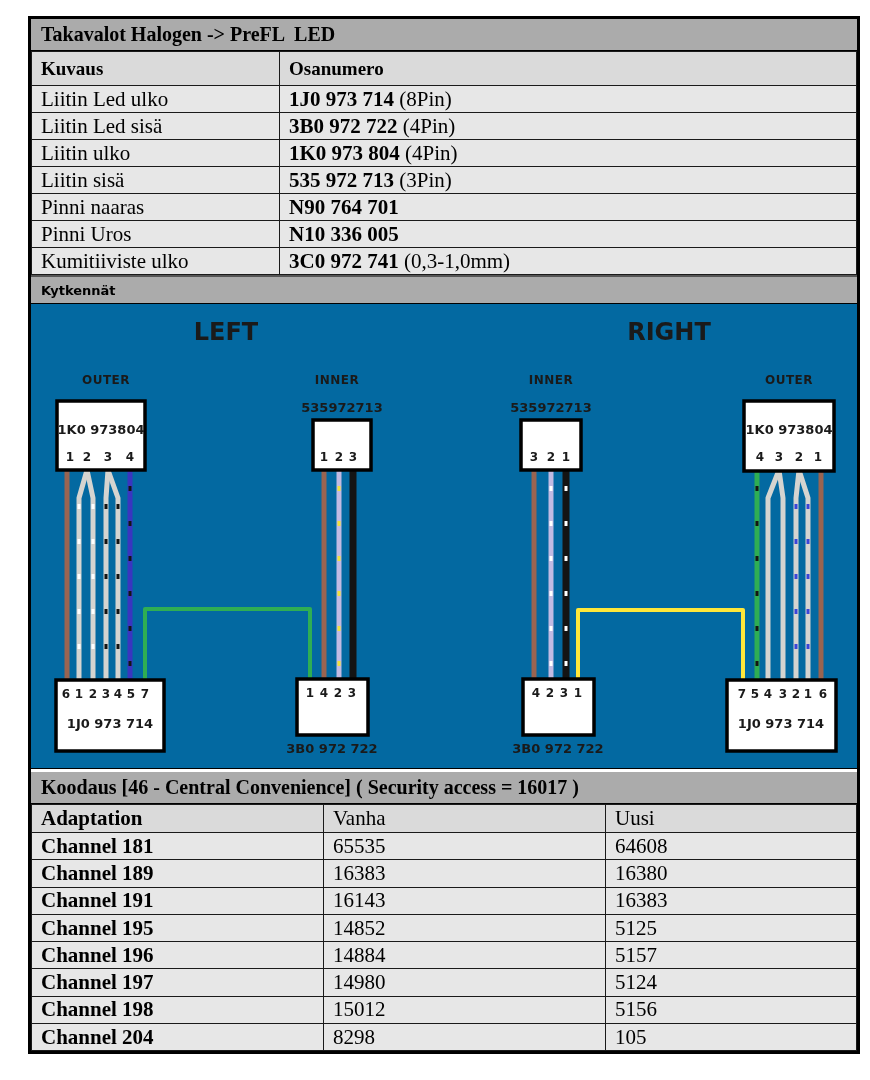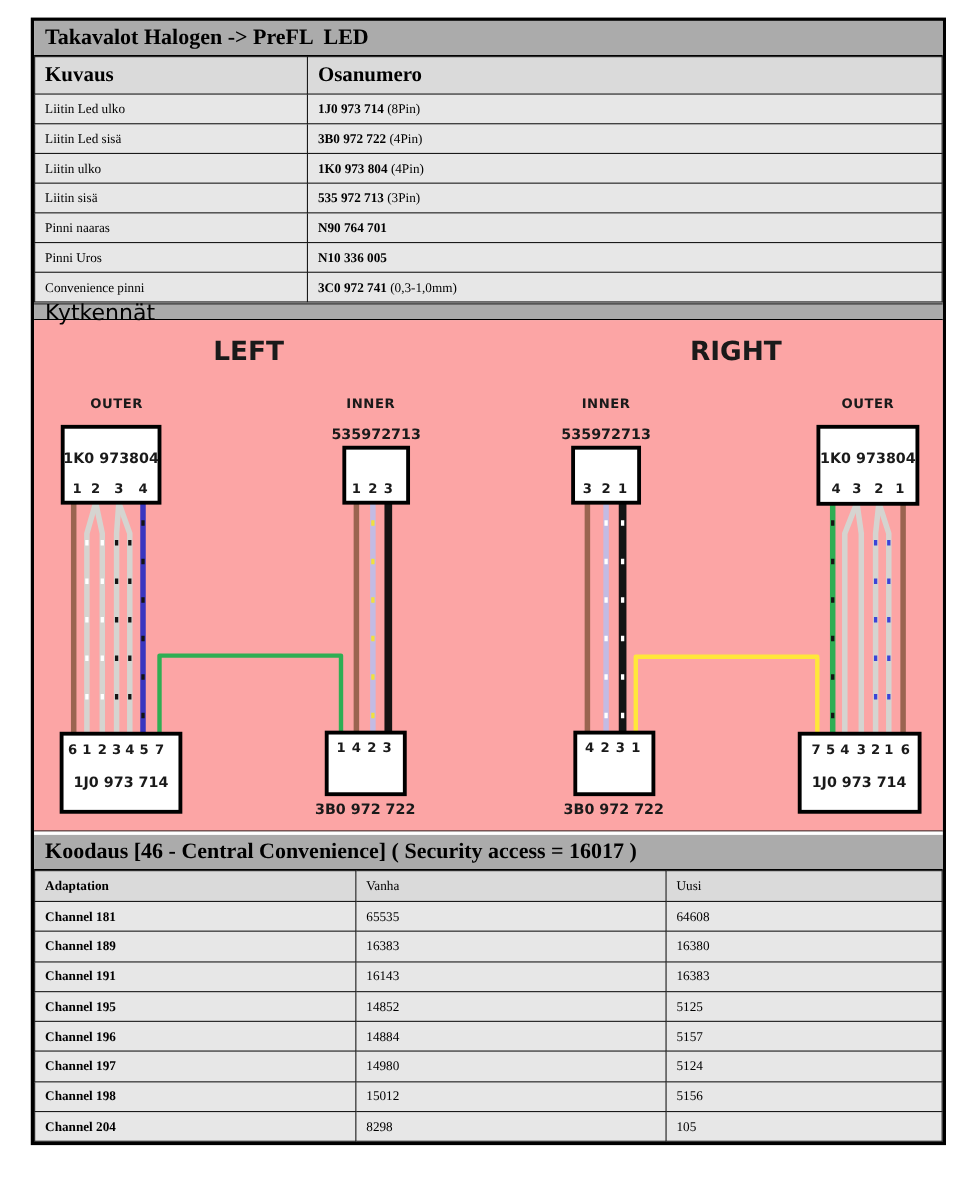--- a/index.html
+++ b/index.html
@@ -11,34 +11,34 @@
     position:absolute;left:28px;top:16px;width:832px;
     border:3px solid #000;box-sizing:border-box;background:var(--row_bg,#e7e7e7);
   }
   .bar{
     background:var(--bar_gray,#ababab);
     display:flex;align-items:center;
     padding-left:10px;box-sizing:border-box;
     border-bottom:1px solid #000;
   }
   .bar-title{height:32px;font-weight:bold;font-size:20px;white-space:pre-wrap;}
-  .bar-kytk{height:16px;font-family:"DejaVu Sans","Liberation Sans",sans-serif;font-weight:normal;font-size:20px;border-top:2px solid #555;}
+  .bar-kytk{height:29px;font-family:"DejaVu Sans","Liberation Sans",sans-serif;font-weight:bold;font-size:13px;border-top:2px solid #555;}
   .bar-kood{height:35px;font-weight:bold;font-size:20px;border-top:3px solid #fff;}
   table{width:100%;border-collapse:collapse;table-layout:fixed;}
   td{
     border:1px solid #1a1a1a;background:var(--row_bg,#e7e7e7);
-    font-size:12px;padding:0 4px 0 9px;box-sizing:border-box;
+    font-size:21px;padding:0 4px 0 9px;box-sizing:border-box;
     overflow:hidden;white-space:nowrap;vertical-align:middle;
   }
   .parts td{height:27px;}
   .parts tr.hrow td{height:34px;background:var(--header_row_bg,#dcdcdc);font-weight:bold;font-size:19px;}
   .coding td{height:27.3px;}
   .coding tr.hrow td{height:28px;background:var(--header_row_bg,#dcdcdc);margin-top:16px;}
   .bold{font-weight:bold;}
-  .diagram{height:464px;background:#fca5a5;border-bottom:1px solid #000;}
+  .diagram{height:464px;background:#0369a1;border-bottom:1px solid #000;}
   
   .dtitle{font:bold 24px "DejaVu Sans","Liberation Sans",sans-serif;}
   .dlabel{font:bold 12px "DejaVu Sans","Liberation Sans",sans-serif;letter-spacing:.5px;}
   .dpart{font:bold 13px "DejaVu Sans","Liberation Sans",sans-serif;}
   .dpin{font:bold 12px "DejaVu Sans","Liberation Sans",sans-serif;}
   .dtitle,.dlabel,.dpart,.dpin{fill:#1a1a1a;}
   .cbox{fill:#ffffff;stroke:#000;stroke-width:3.5;}
   .wire{fill:none;stroke-width:5;stroke-linejoin:round;stroke-linecap:butt;}
   .wire-thick{stroke-width:7;}
   .wire-link{stroke-width:4;}
@@ -90,21 +90,21 @@
     </tr>
     <tr>
       <td>Pinni naaras</td>
       <td><span class="bold">N90 764 701</span><span></span></td>
     </tr>
     <tr>
       <td>Pinni Uros</td>
       <td><span class="bold">N10 336 005</span><span></span></td>
     </tr>
     <tr>
-      <td>Convenience pinni</td>
+      <td>Kumitiiviste ulko</td>
       <td><span class="bold">3C0 972 741</span><span> (0,3-1,0mm)</span></td>
     </tr>
   </tbody>
     </table>
 
   <div class="bar bar-kytk">Kytkennät</div>
 
   <div class="diagram">
     <svg width="826" height="464" viewBox="0 0 826 464">
 

